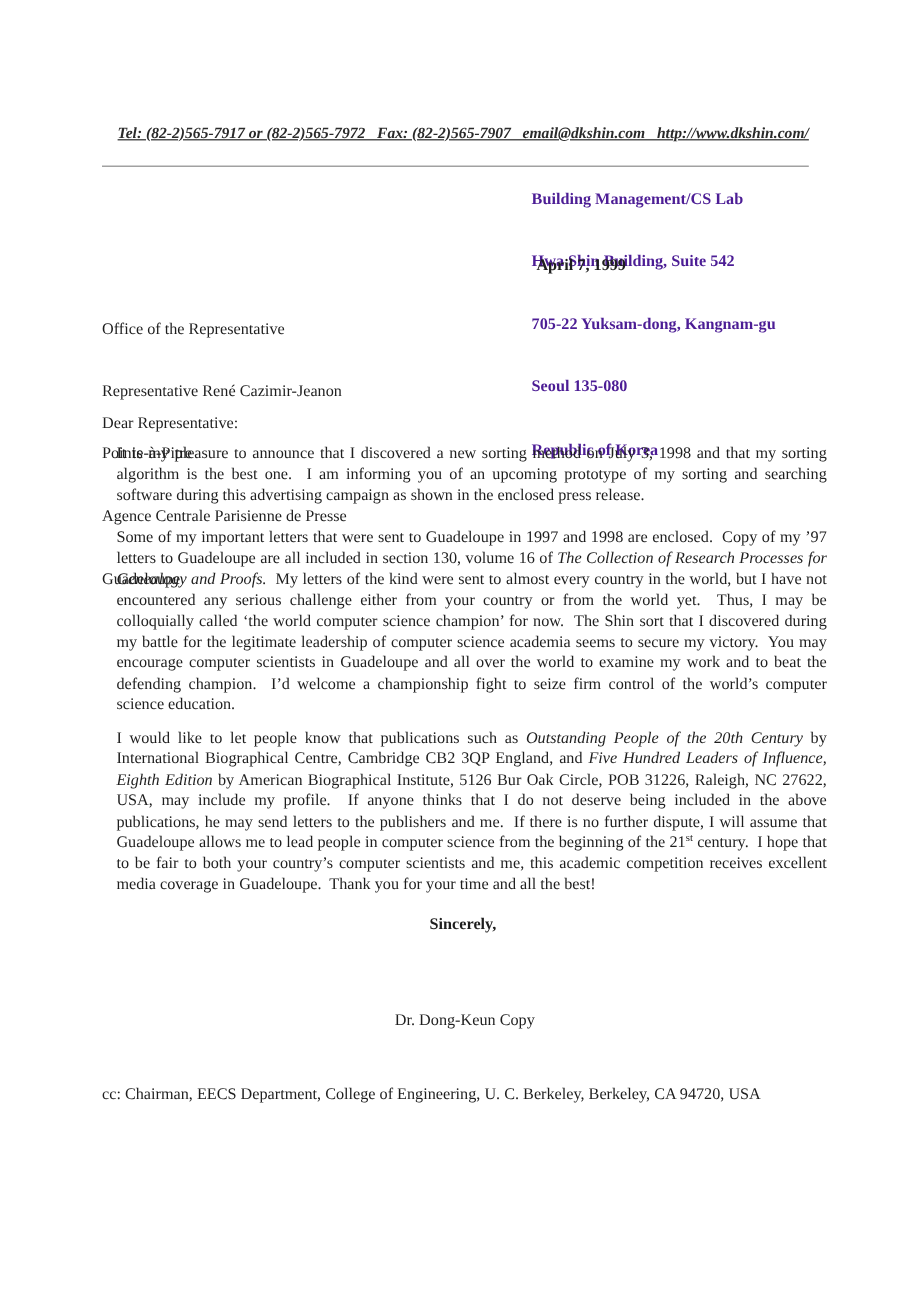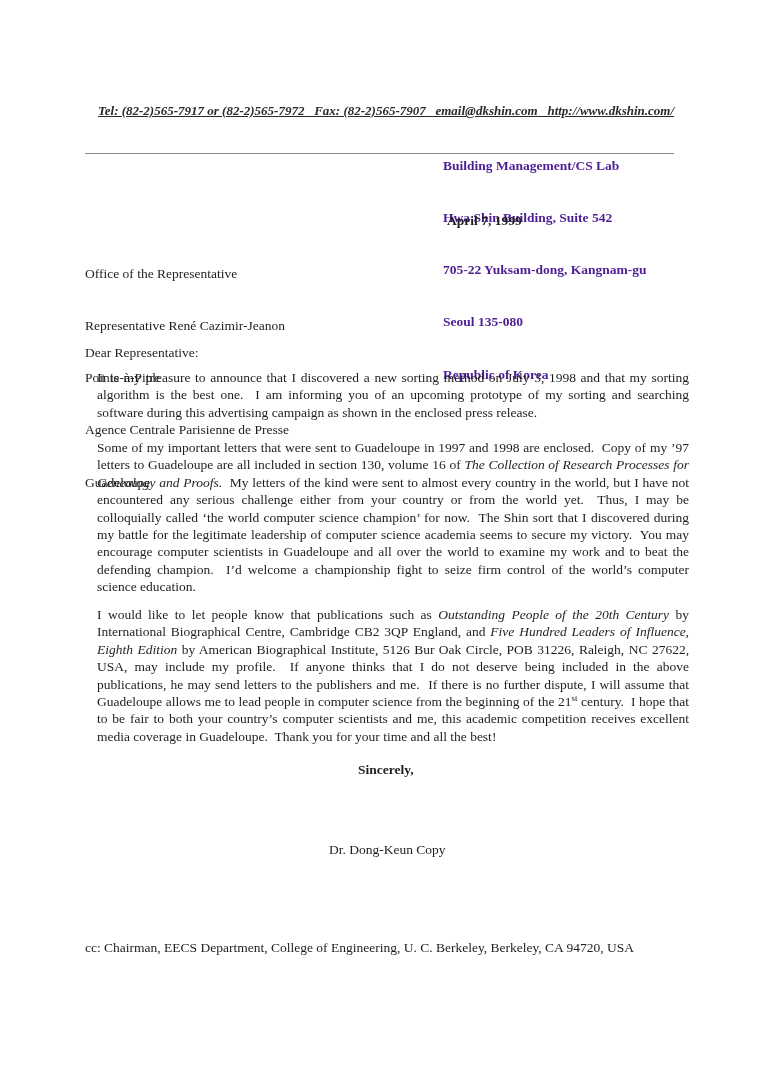--- a/index.html
+++ b/index.html
@@ -21,21 +21,21 @@
 
   
   .contact-line {
     left: 85px;
     top: 87px;
     font-weight: bold;
     font-style: italic;
     font-size: 13px;
     white-space: pre;
     border-bottom: 1px solid #8a8a8a;
-    padding-bottom: 18px;
+    padding-bottom: 3px;
     color: #2a2a2a;
   }
   .contact-line .ul {
     text-decoration: underline;
   }
 
   .sender-block {
     left: 443px;
     top: 122px;
     font-weight: bold;
@@ -86,21 +86,21 @@
     white-space: pre;
     font-weight: bold;
   }
   .signature-name {
     left: 329px;
     top: 842px;
     white-space: pre;
   }
   .cc-line {
     left: 85px;
-    top: 940px;
+    top: 904px;
     white-space: pre;
   }
 </style>
 </head>
 <body>
 
 <div class="page">
 
   <div class="abs contact-line">
     <span class="ul">Tel: (82-2)565-7917 or (82-2)565-7972   Fax: (82-2)565-7907   email@dkshin.com   http://www.dkshin.com/</span>

